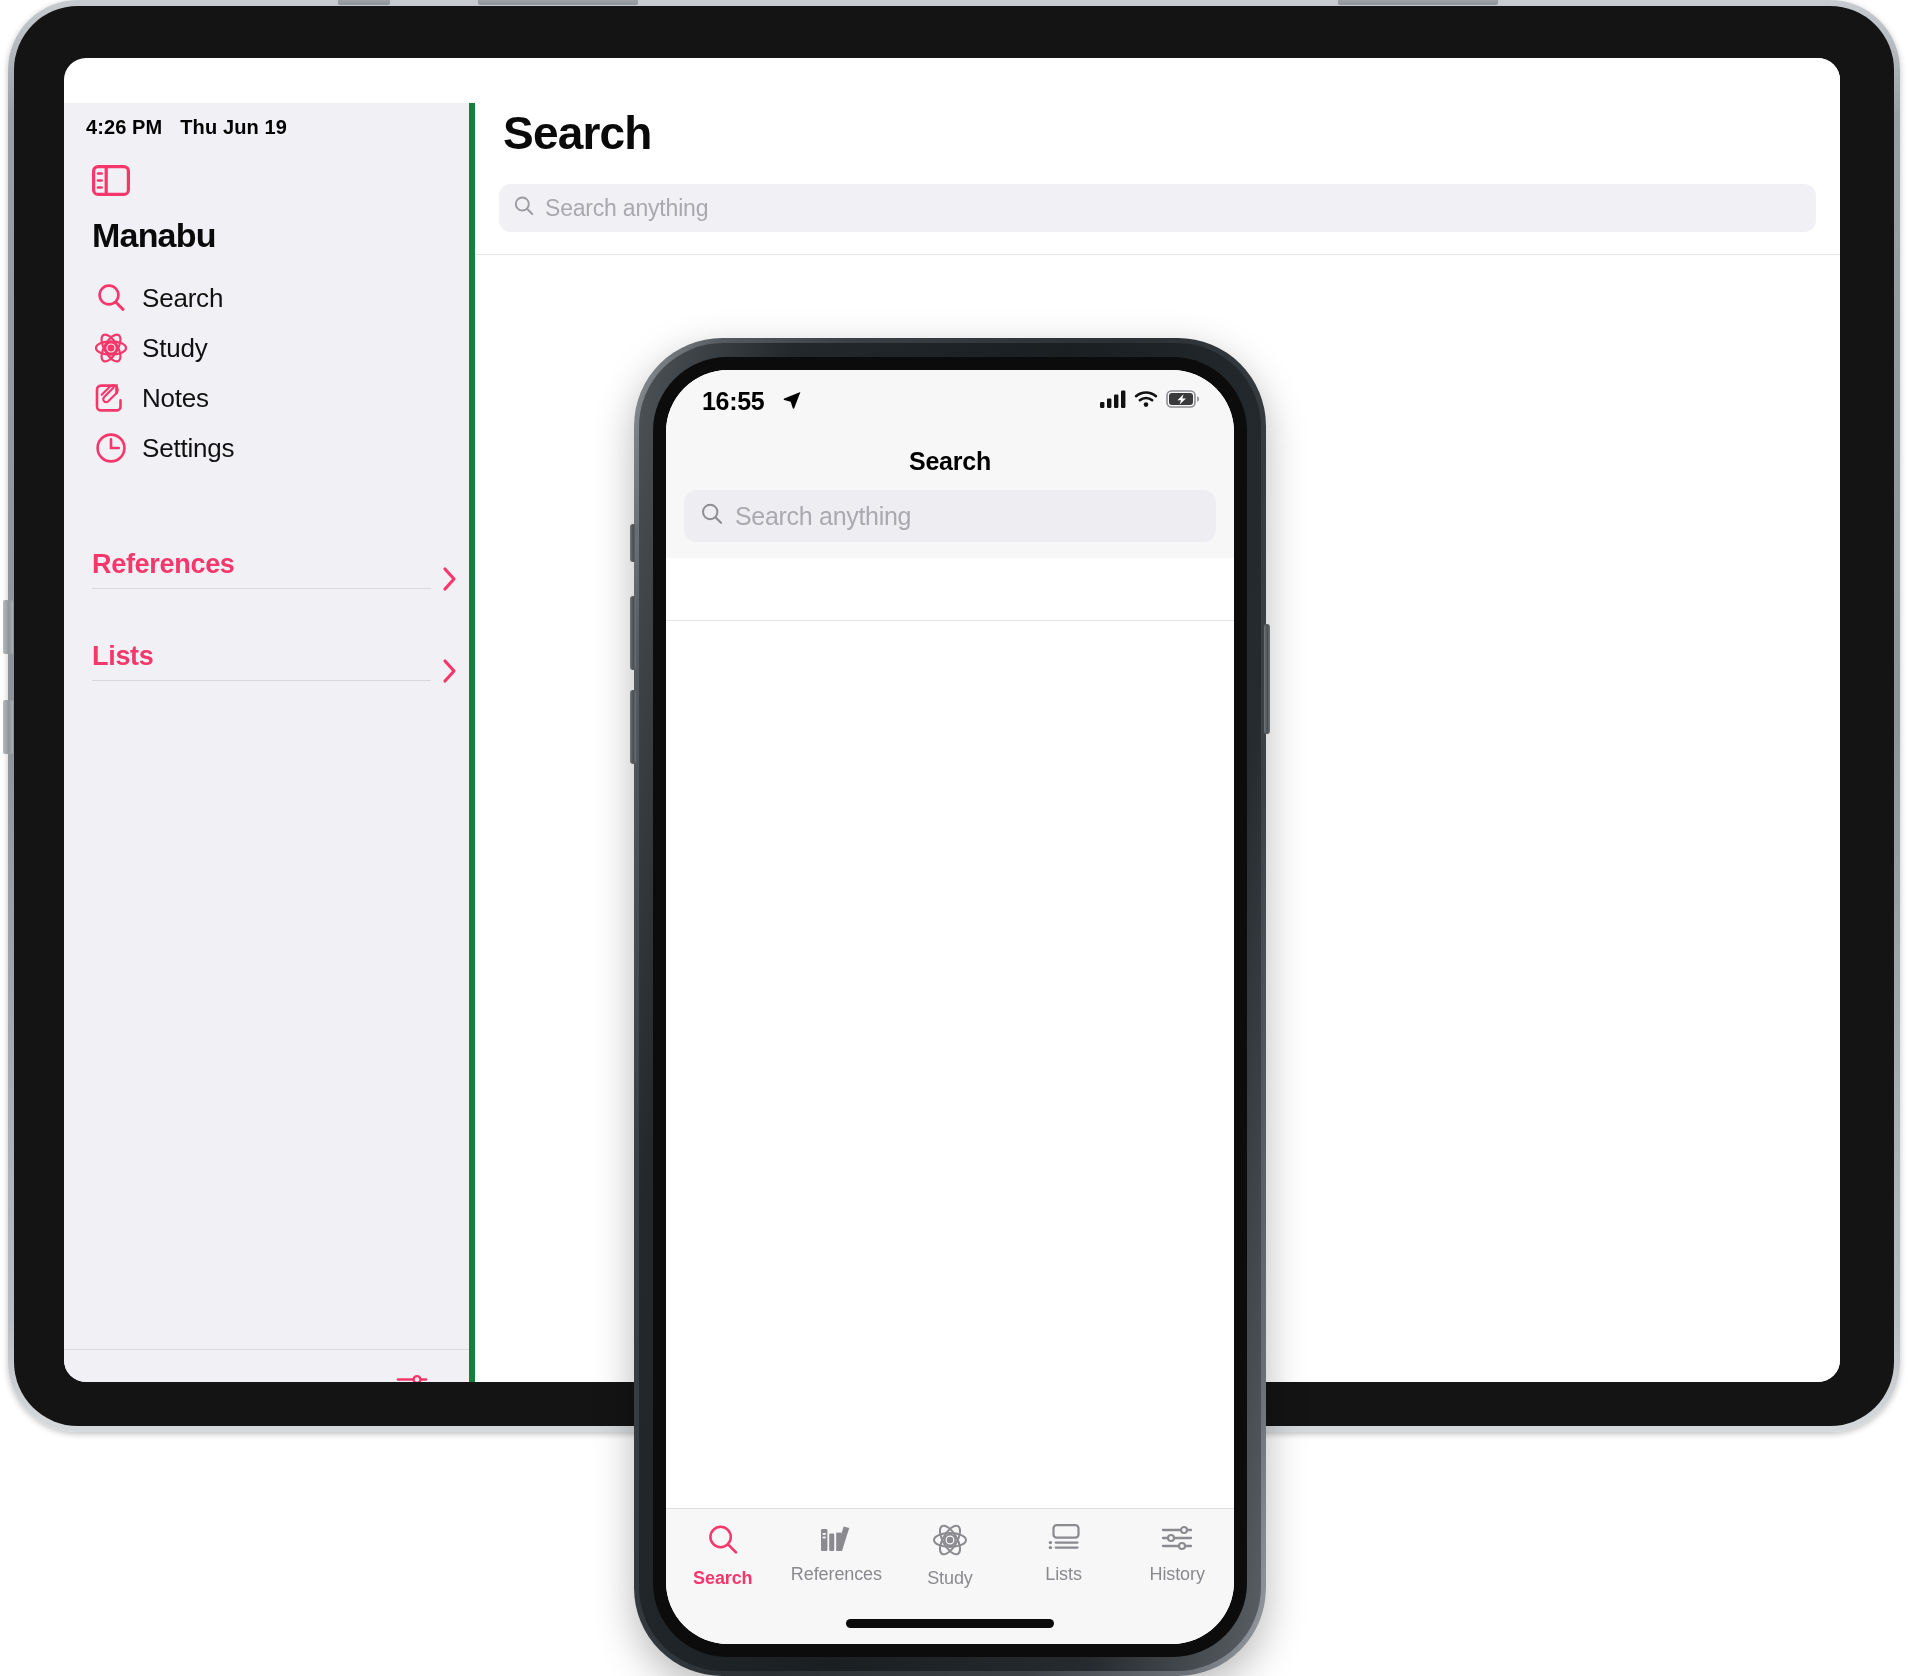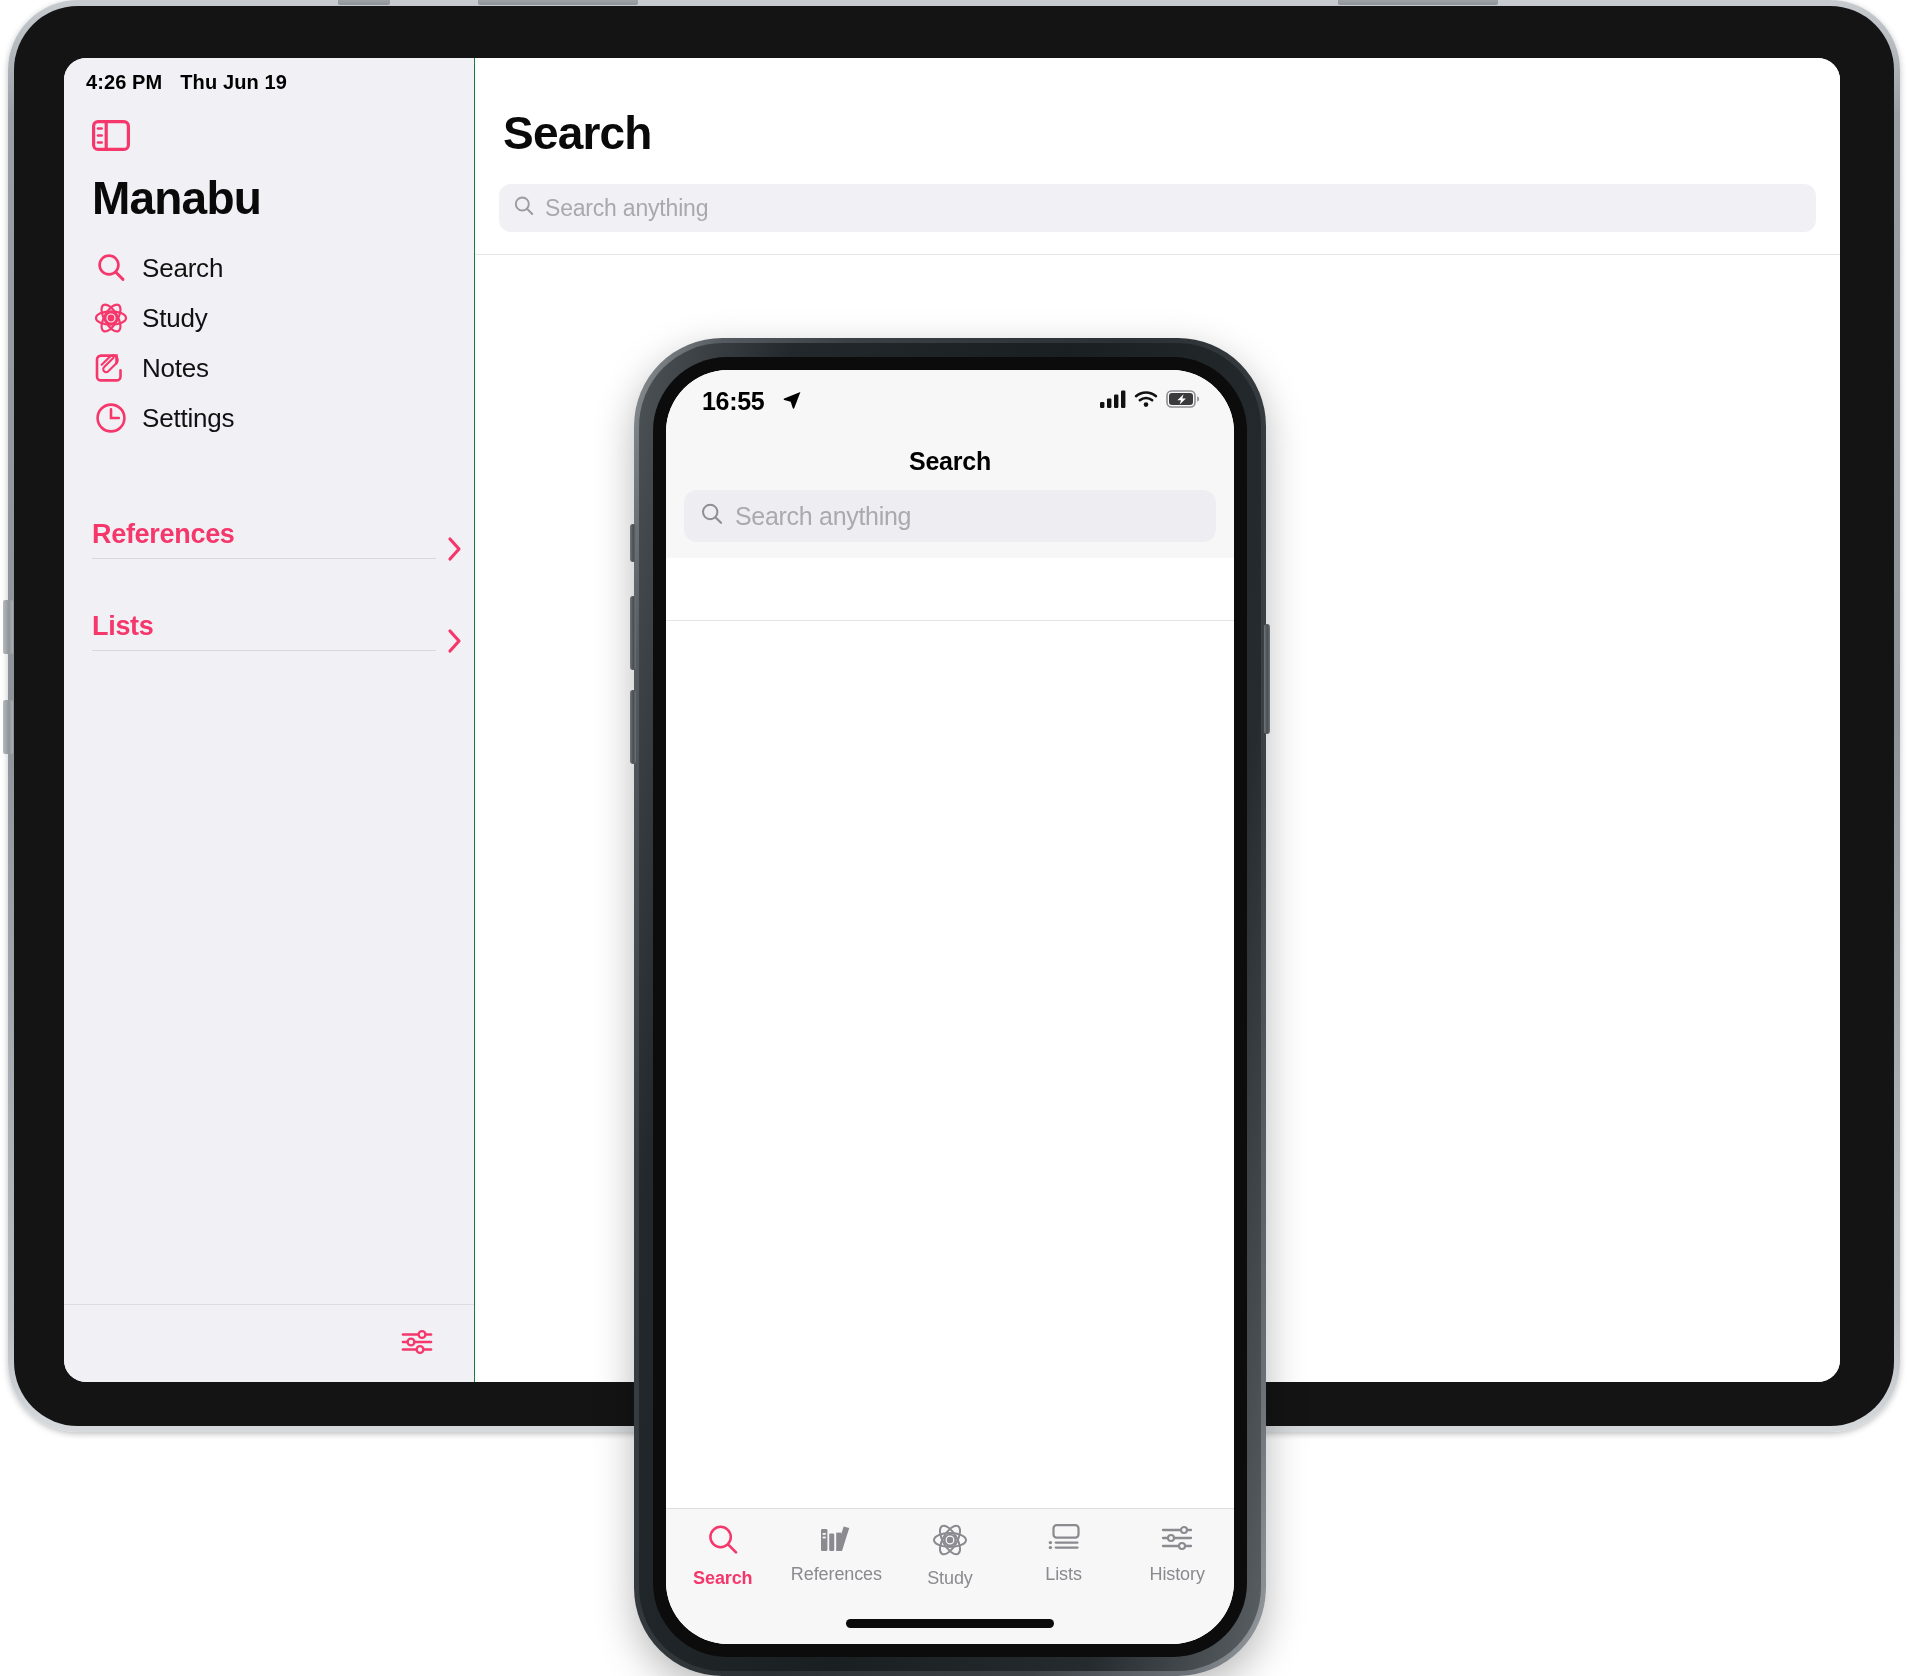--- a/index.html
+++ b/index.html
@@ -47,40 +47,41 @@
     background: linear-gradient(180deg,#aeb3b7,#8d9398); }
   .ipad-btn.top3 { left: 1330px; top: -5px; width: 160px; height: 10px;
     background: linear-gradient(180deg,#aeb3b7,#8d9398); }
   .ipad-btn.left1 { left: -5px; top: 600px; width: 10px; height: 54px; }
   .ipad-btn.left2 { left: -5px; top: 700px; width: 10px; height: 54px; }
 
   
   .sidebar {
     width: 411px; height: 100%;
     background: #f1f1f5;
-    border-right: 1px solid #15803d;
+    border-right: 6px solid #15803d;
     display: flex; flex-direction: column;
     position: relative;
+    margin-top: 45px;
   }
   .sb-statusline {
     display: flex; align-items: center;
     height: 38px;
     padding: 10px 0 0 22px;
     font-size: 20px; font-weight: 600; color: #000;
     letter-spacing: 0.1px;
   }
   .sb-statusline .t { margin-right: 18px; }
   .sb-toggle {
     margin: 24px 0 0 28px;
     width: 38px; height: 31px;
     cursor: pointer;
   }
   .sb-title {
     margin: 20px 0 16px 28px;
-    font-size: 46px; font-weight: 700;
+    font-size: 34px; font-weight: 700;
     letter-spacing: -0.8px; color: #0a0a0a;
   }
   .sb-nav { margin-top: 2px; }
   .sb-item {
     display: flex; align-items: center;
     height: 50px;
     padding-left: 28px;
     cursor: pointer;
   }
   .sb-item .ico {

